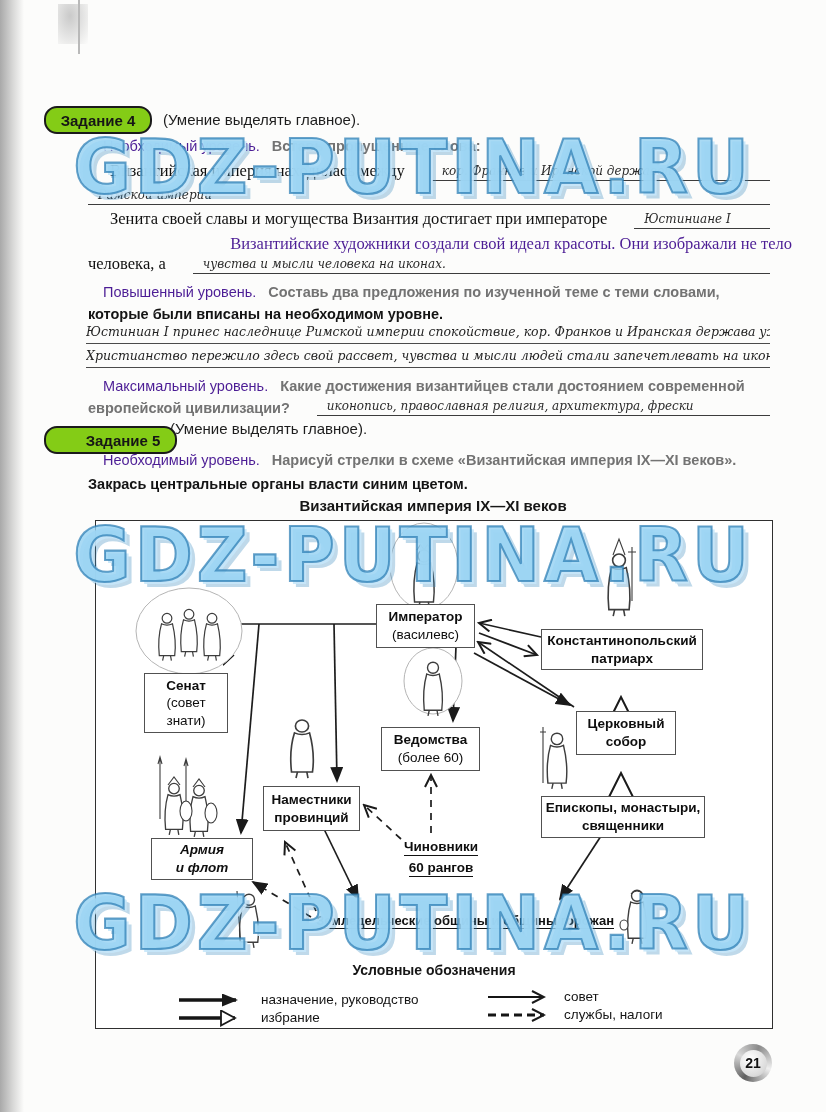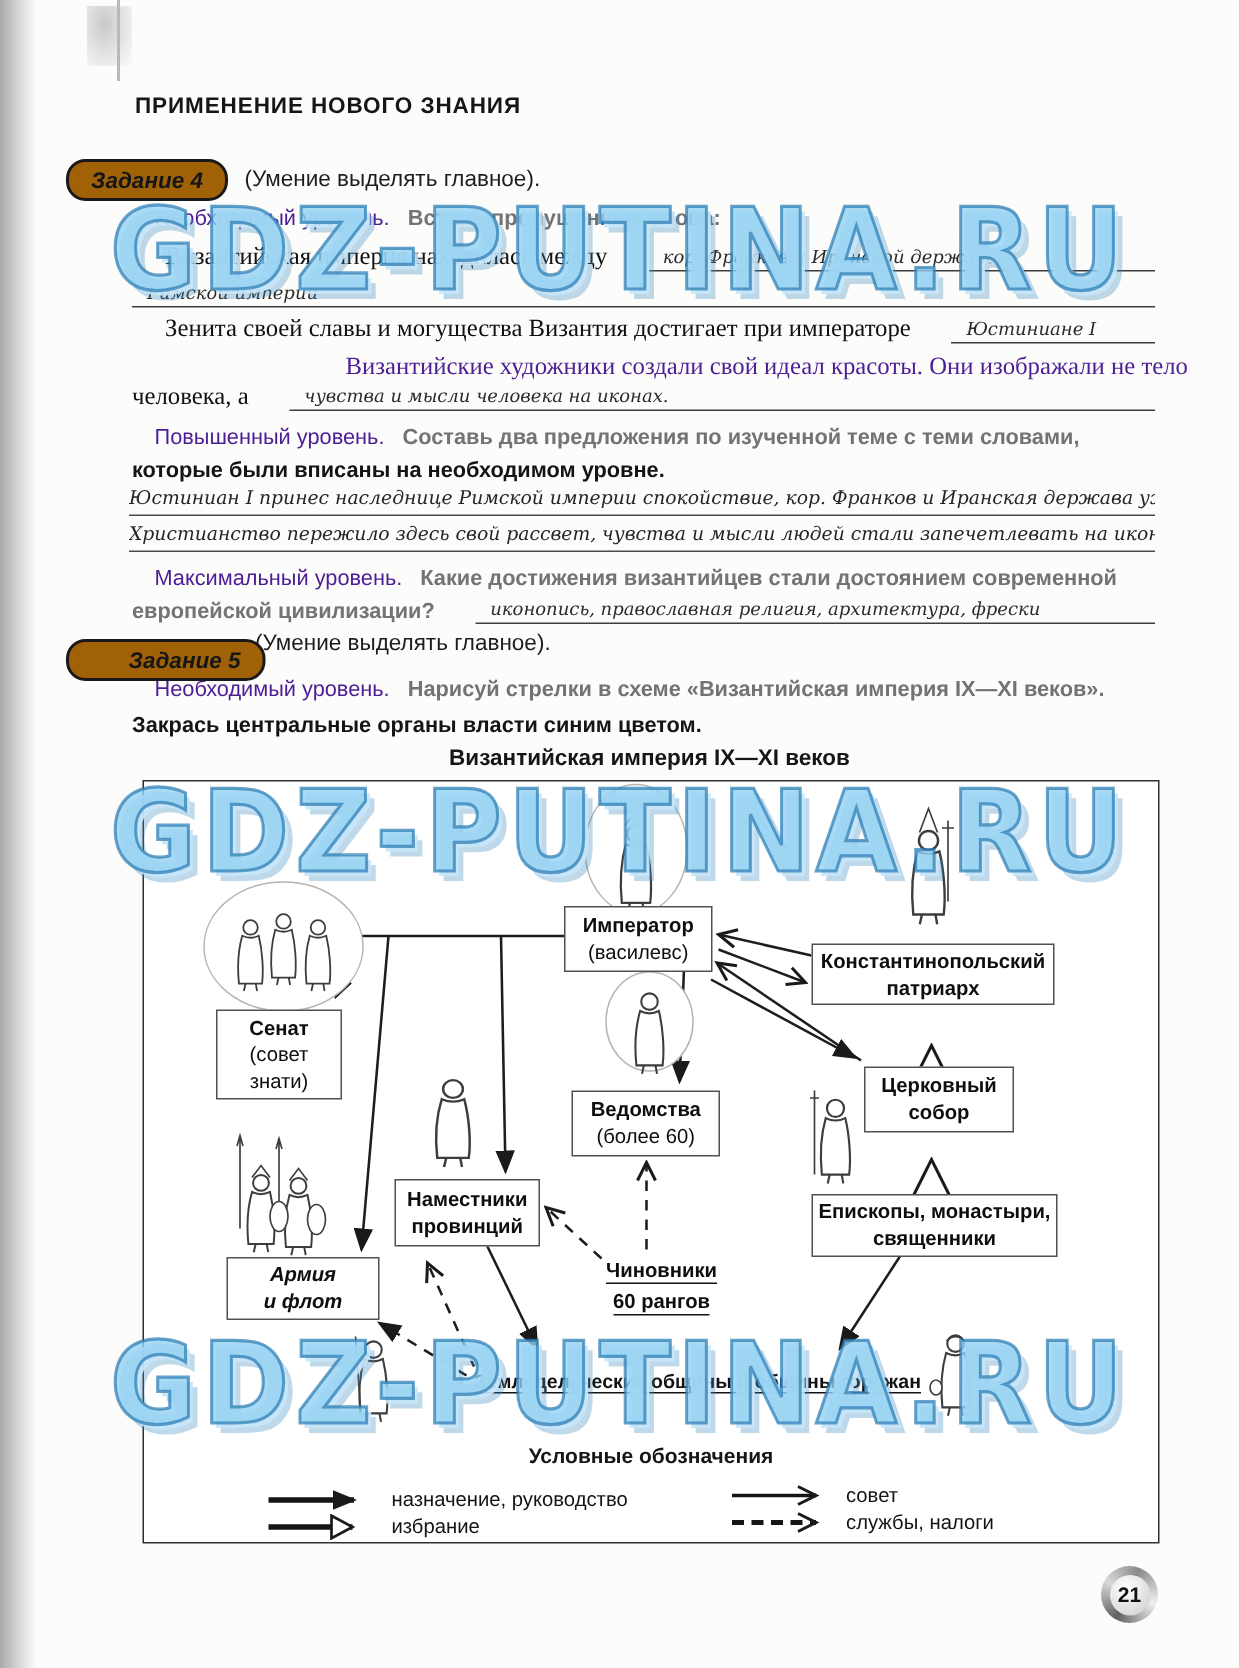--- a/index.html
+++ b/index.html
@@ -7,22 +7,22 @@
         font-family:"Liberation Sans",sans-serif;color:#161616;}
   .scan-edge{position:absolute;left:0;top:0;width:24px;height:100%;
         background:linear-gradient(to right,#a9a9a9,#d9d9d8 55%,rgba(250,250,250,0));z-index:0;}
   .corner-line{position:absolute;left:78px;top:0;width:2px;height:54px;background:#b9b9b9;}
   .corner-blotch{position:absolute;left:58px;top:4px;width:30px;height:40px;
         background:radial-gradient(ellipse at 40% 30%,#bdbdbd,rgba(200,200,200,0));opacity:.8;}
 
   .hdr{position:absolute;left:90px;top:62px;font-size:15px;font-weight:700;letter-spacing:.6px;}
 
   .pill{position:absolute;left:44px;width:104px;height:24px;border:2px solid #1a1a1a;
-        border-radius:13px;background:#a16207;display:flex;align-items:center;justify-content:center;
-        font-size:15px;font-weight:700;z-index:2;font-style:italic;}
+        border-radius:13px;background:#84cc16;display:flex;align-items:center;justify-content:center;
+        font-size:15px;font-weight:700;z-index:2;}
   .skill{position:absolute;font-size:15px;color:#1d1d1d;}
 
   .lvl-row{position:absolute;left:103px;font-size:14.5px;white-space:nowrap;}
   .lvl{color:#4c1d95;}
   .b{font-weight:700;color:#737373;}
   .cont{position:absolute;left:88px;font-size:14.5px;font-weight:700;color:#141414;}
 
   .fill-line{position:absolute;left:88px;width:682px;display:flex;align-items:flex-end;
         font-family:"Liberation Serif",serif;font-size:16.5px;color:#101010;gap:20px;}
   .fill-line .pre{white-space:nowrap;padding-right:7px;}
@@ -69,21 +69,20 @@
         display:flex;align-items:center;justify-content:center;font-weight:700;font-size:14px;color:#111;}
 </style>
 </head>
 <body>
 
 <div class="page">
   <div class="scan-edge"></div>
   <div class="corner-blotch"></div>
   <div class="corner-line"></div>
 
-  <div class="hdr">ПРИМЕНЕНИЕ НОВОГО ЗНАНИЯ</div>
 
   <div class="pill" style="top:106px;">Задание 4</div>
   <div class="skill" style="left:163px;top:111px;">(Умение выделять главное).</div>
 
   <div class="lvl-row" style="top:138px;">
     <span class="lvl">Необходимый уровень.</span>
     <span class="b" style="margin-left:8px;">Вставь пропущенные слова:</span>
   </div>
 
   <div class="fill-line" style="top:160px;">

